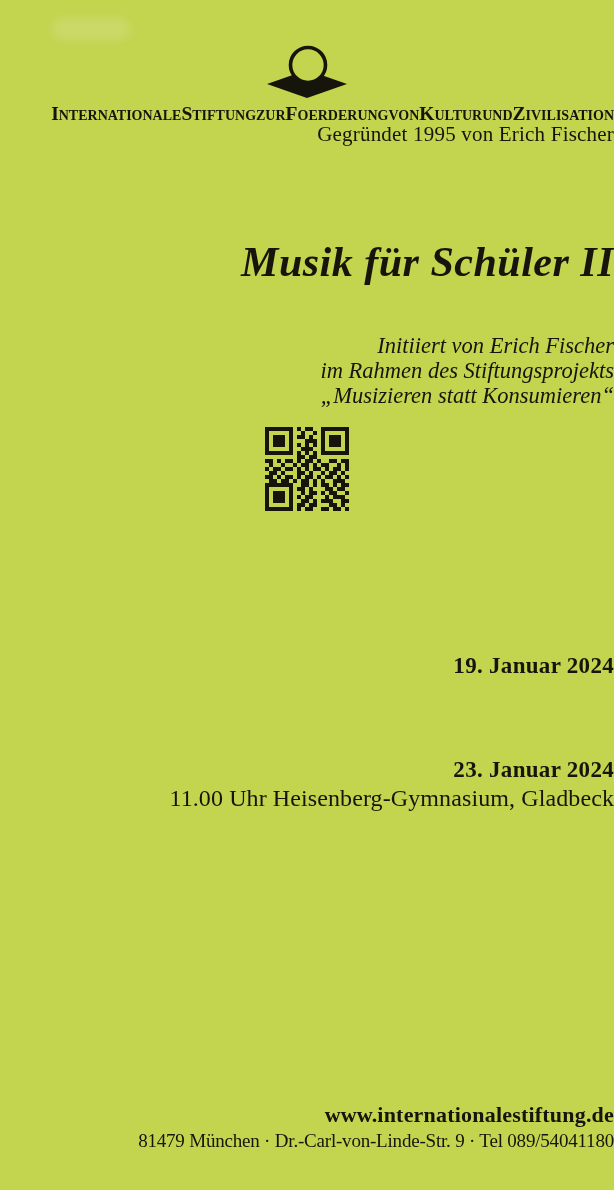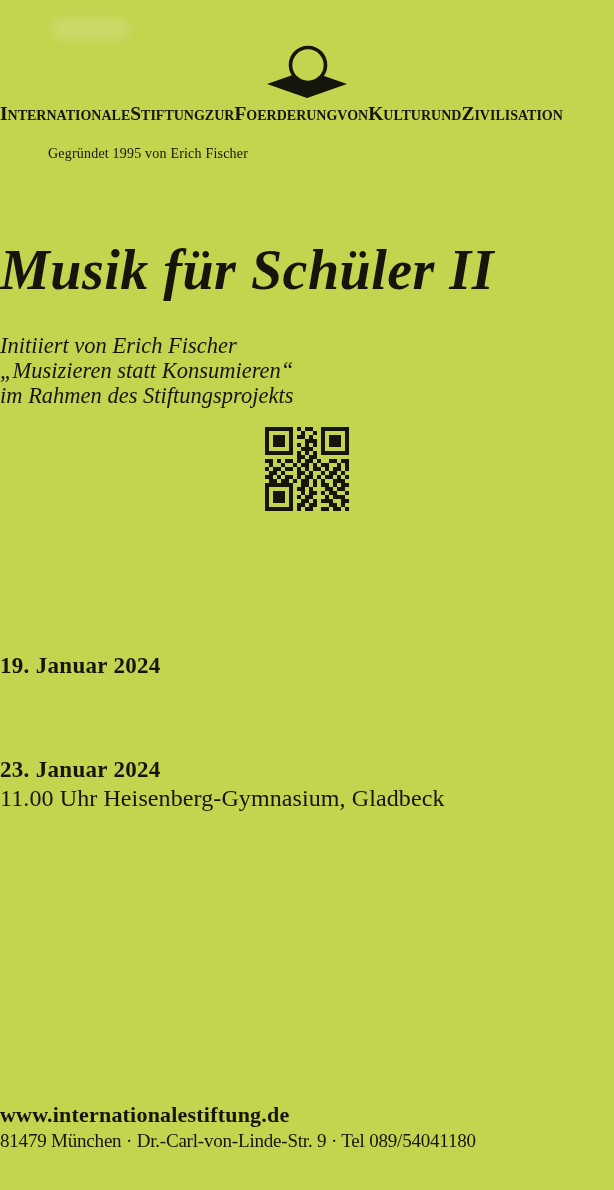--- a/index.html
+++ b/index.html
@@ -8,39 +8,39 @@
   }
   html,body{margin:0;padding:0;}
   body{
     width:614px;height:1190px;
     background:var(--bg);
     position:relative;
     overflow:hidden;
     font-family:"Liberation Serif", serif;
     color:var(--ink);
   }
-  .abs{position:absolute;left:0;right:0;text-align:left;}
+  .abs{position:absolute;left:0;right:0;text-align:right;}
   .logo-wrap{top:44px;display:flex;justify-content:center;}
   .org-name{
     top:103px;
     font-variant:small-caps;
     font-weight:bold;
     font-size:19.5px;
     letter-spacing:0px;
     white-space:nowrap;
   }
   .founded{
-    top:146px;
-    font-size:14px;
+    top:122px;
+    font-size:21px;
     letter-spacing:0.2px;
     padding-left:48px;
   }
   .title{
     top:238px;
-    font-size:56px;
+    font-size:42px;
     font-weight:bold;
     font-style:italic;
     letter-spacing:0.5px;
   }
   .subtitle{
     top:333px;
     font-size:22.5px;
     font-weight:normal;
     font-style:italic;
     line-height:25px;
@@ -97,22 +97,22 @@
 </div>
 
 <div class="abs org-name">InternationaleStiftungzurFoerderungvonKulturundZivilisation</div>
 
 <div class="abs founded">Gegründet 1995 von Erich Fischer</div>
 
 <h1 class="abs title" style="margin:0;">Musik für Schüler II</h1>
 
 <div class="abs subtitle">
   <div>Initiiert von Erich Fischer</div>
+  <div>im Rahmen des Stiftungsprojekts</div>
   <div>„Musizieren statt Konsumieren“</div>
-  <div>im Rahmen des Stiftungsprojekts</div>
 </div>
 
 <div class="abs qr-box"><svg width="84" height="84" viewBox="0 0 84 84" fill="var(--ink)" shape-rendering="crispEdges" role="img" aria-label="qr-code">
       <rect x="0" y="0" width="4" height="4"></rect>
       <rect x="4" y="0" width="4" height="4"></rect>
       <rect x="8" y="0" width="4" height="4"></rect>
       <rect x="12" y="0" width="4" height="4"></rect>
       <rect x="16" y="0" width="4" height="4"></rect>
       <rect x="20" y="0" width="4" height="4"></rect>
       <rect x="24" y="0" width="4" height="4"></rect>

